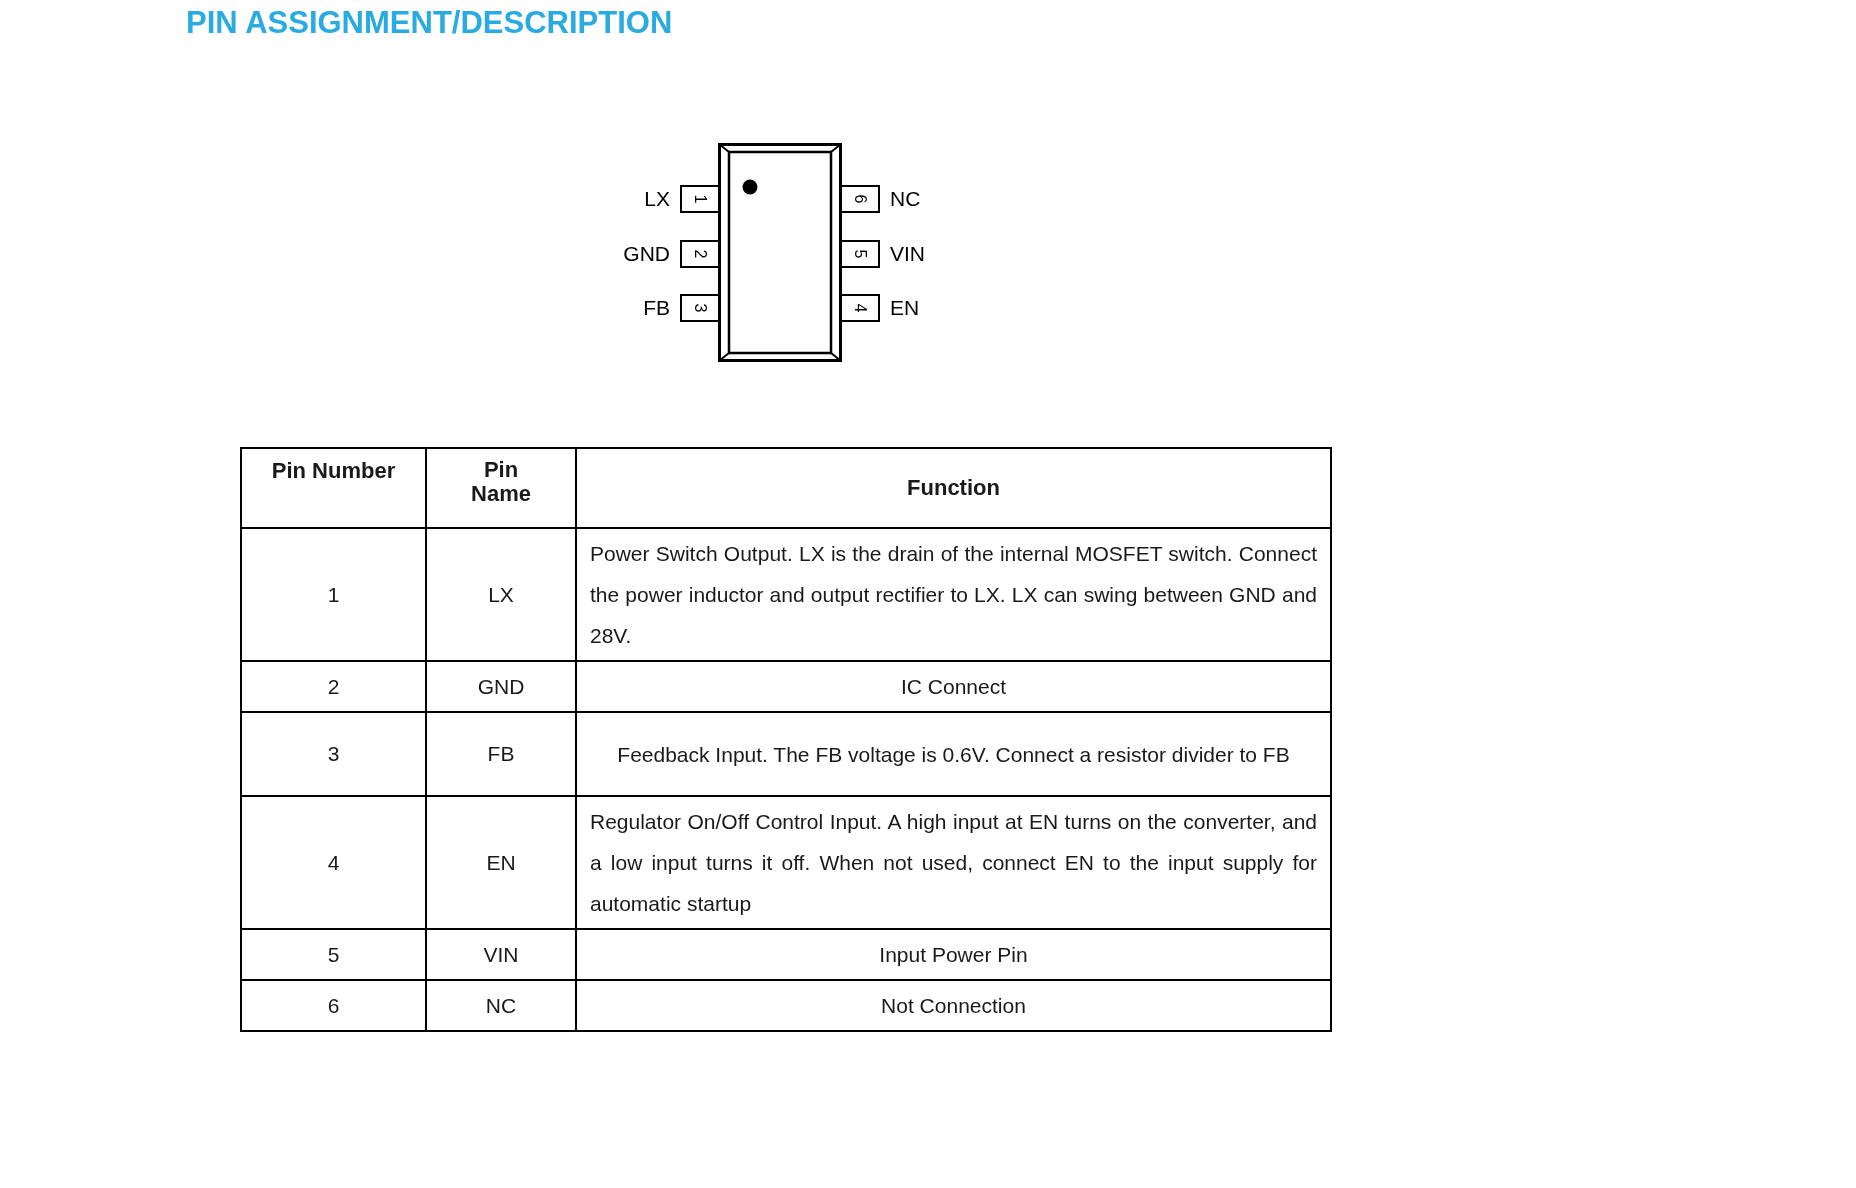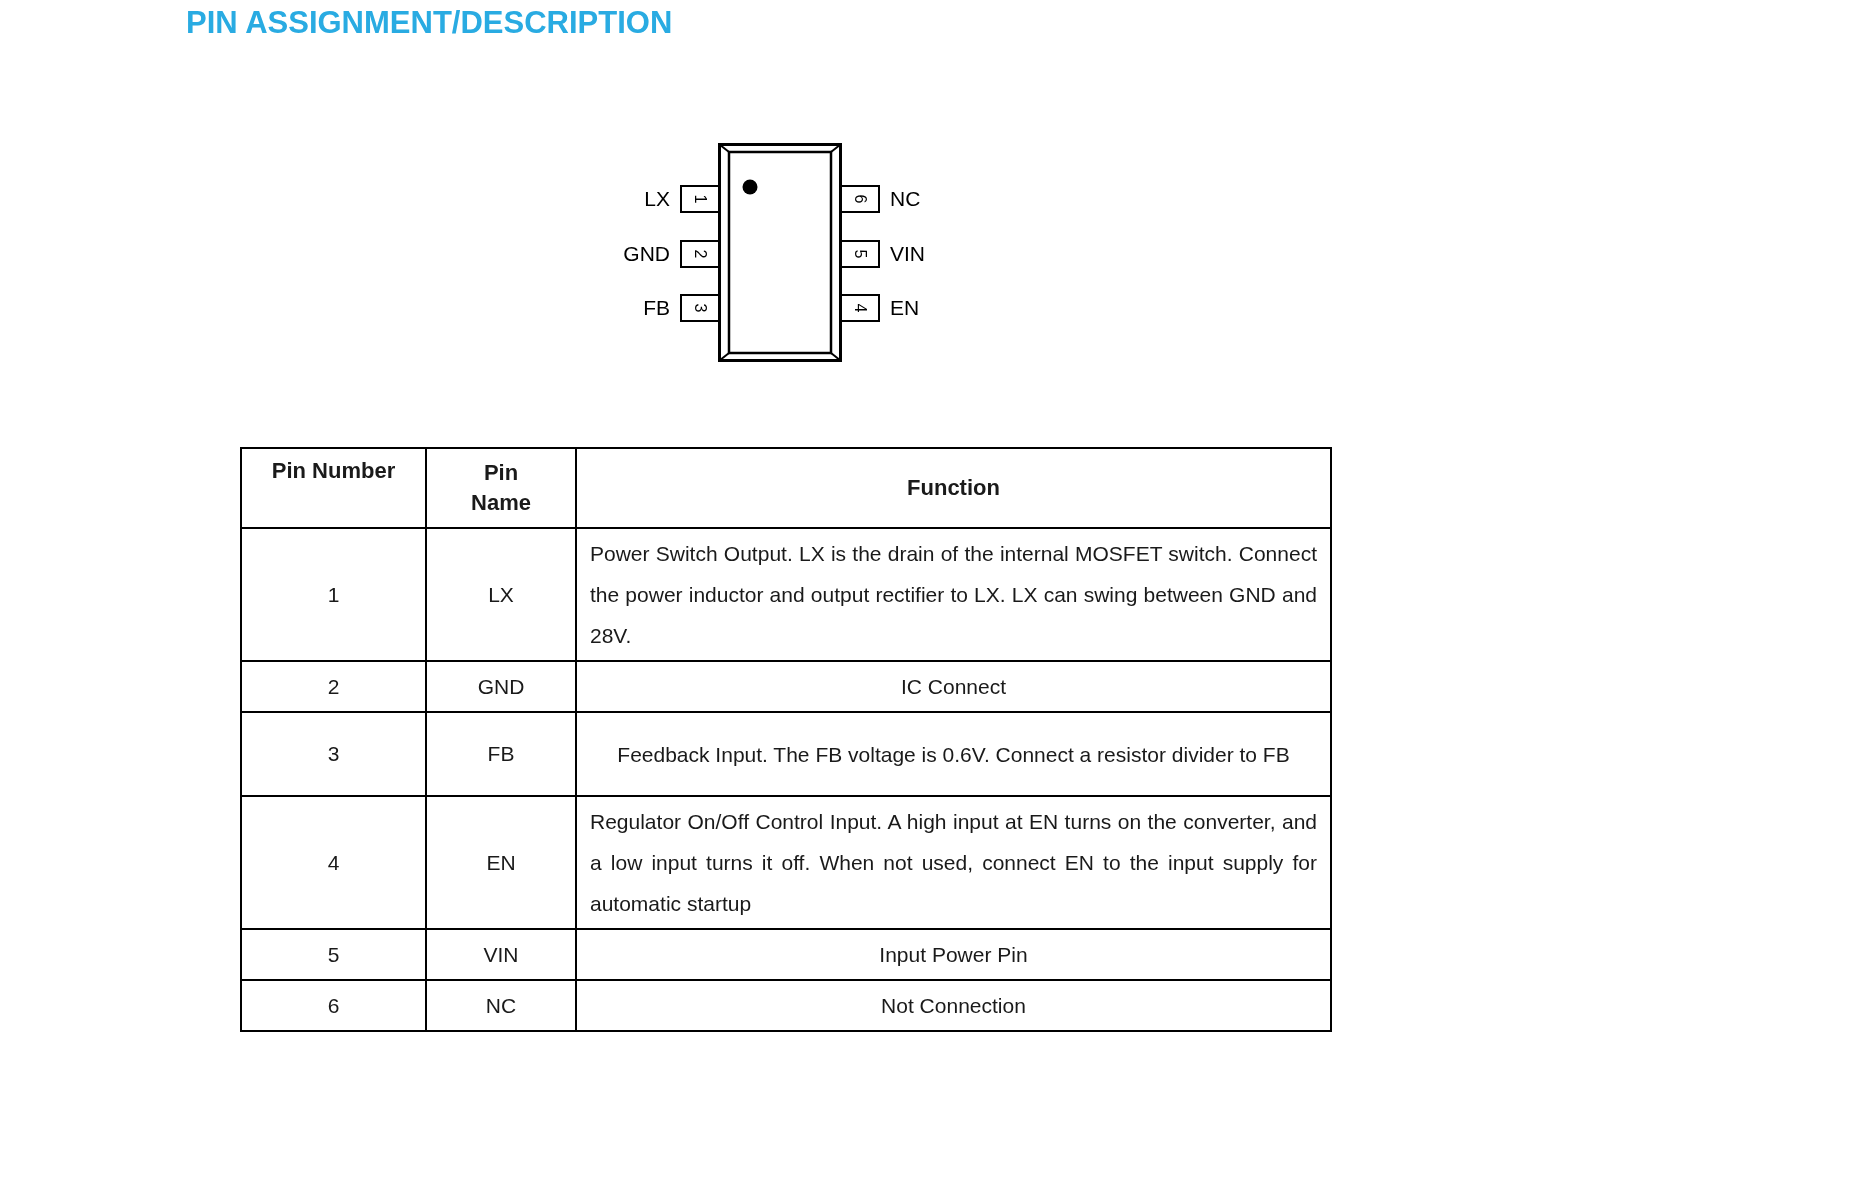--- a/index.html
+++ b/index.html
@@ -85,21 +85,21 @@
     text-align: center;
     color: #1a1a1a;
   }
   .pin-table th {
     font-weight: 700;
     font-size: 22px;
     vertical-align: top;
     padding-top: 9px;
   }
   .pin-table th.mid { vertical-align: middle; padding-top: 4px; margin-left: 12px; }
-  .pin-table th.prewrap { white-space: pre-line; line-height: 30px; }
+  .pin-table th.prewrap { white-space: pre-line; line-height: 24px; }
   .pin-table td { vertical-align: middle; }
   .pin-table td.func { line-height: 41px; }
   .pin-table td.func.justify { text-align: justify; }
   tr.hrow  th { height: 80px; }
   tr.r1 td { height: 128px; border-radius: 12px; }
   tr.r2 td { height: 42px; }
   tr.r3 td { height: 84px; }
   tr.r4 td { height: 125px; margin-left: 23px; }
   tr.r5 td { height: 42px; }
   tr.r6 td { height: 42px; }

